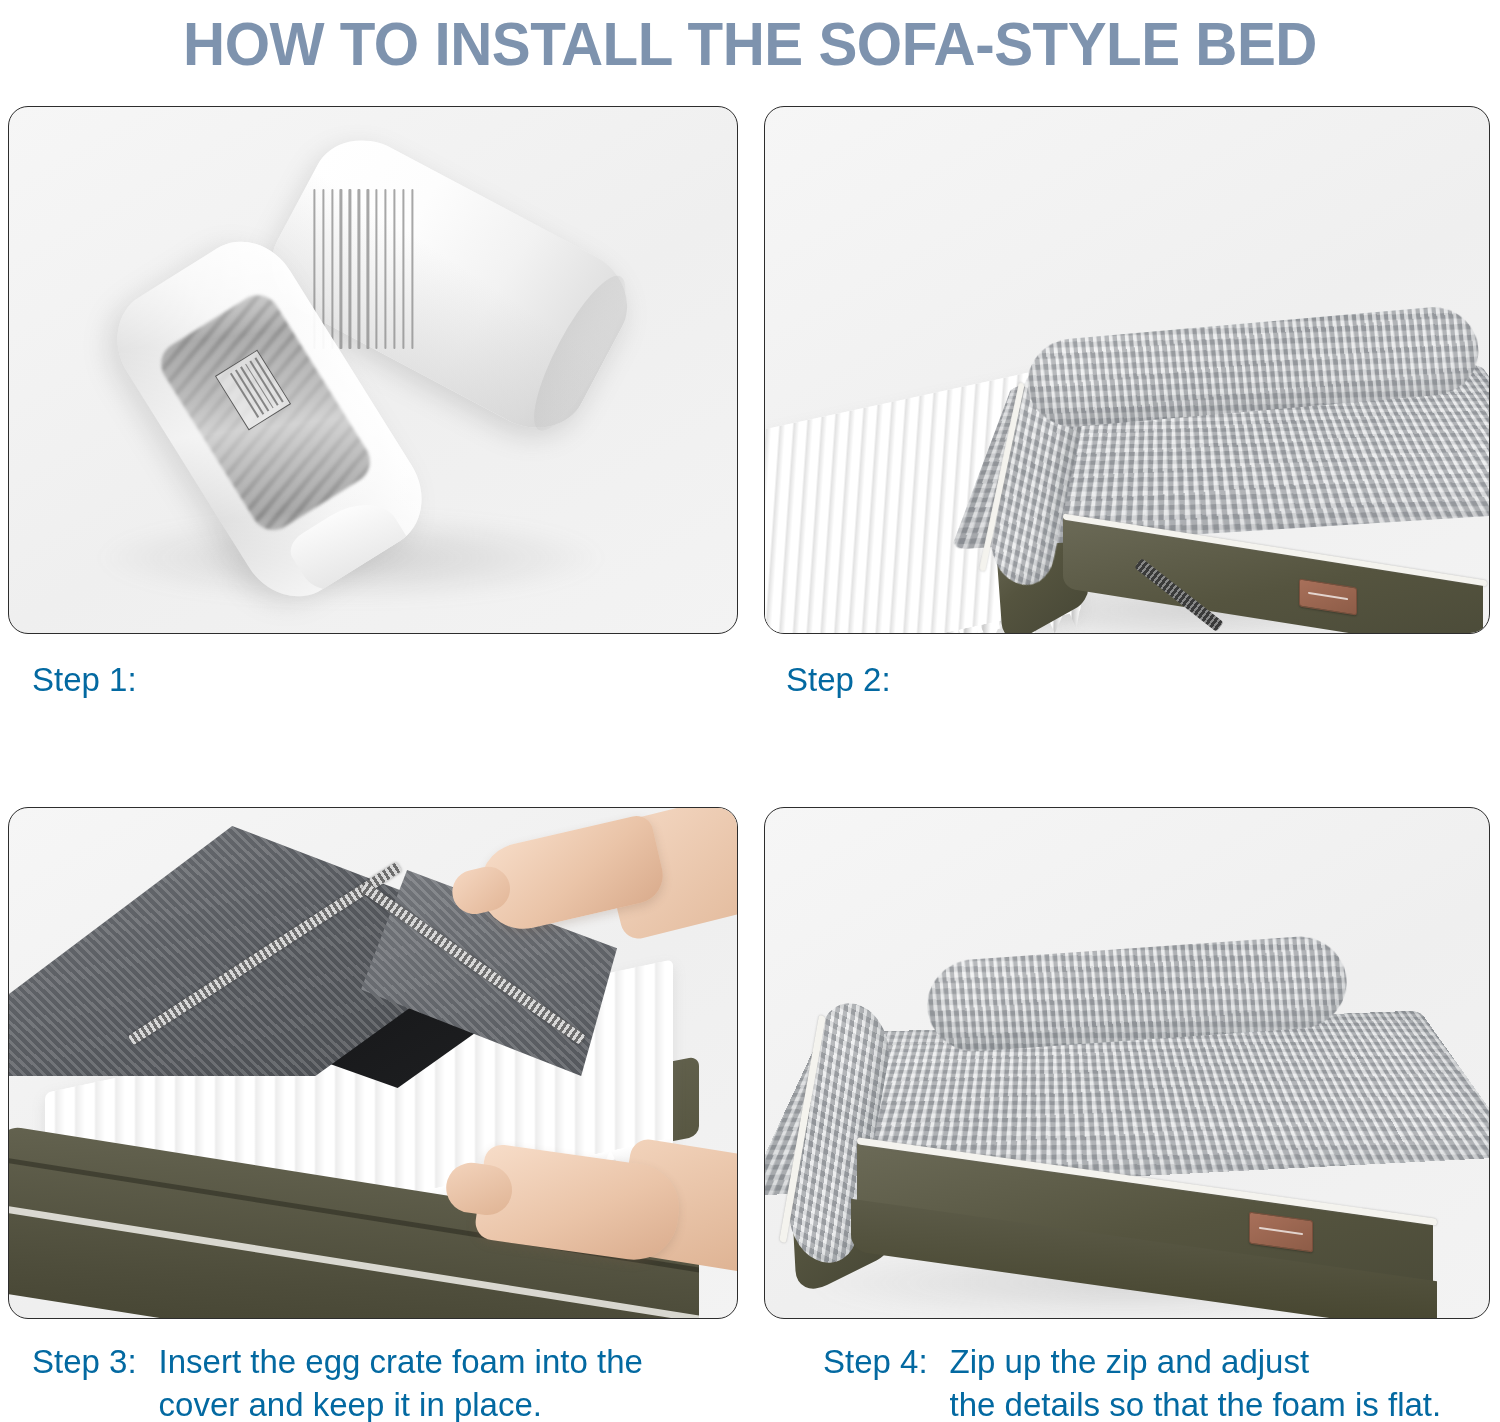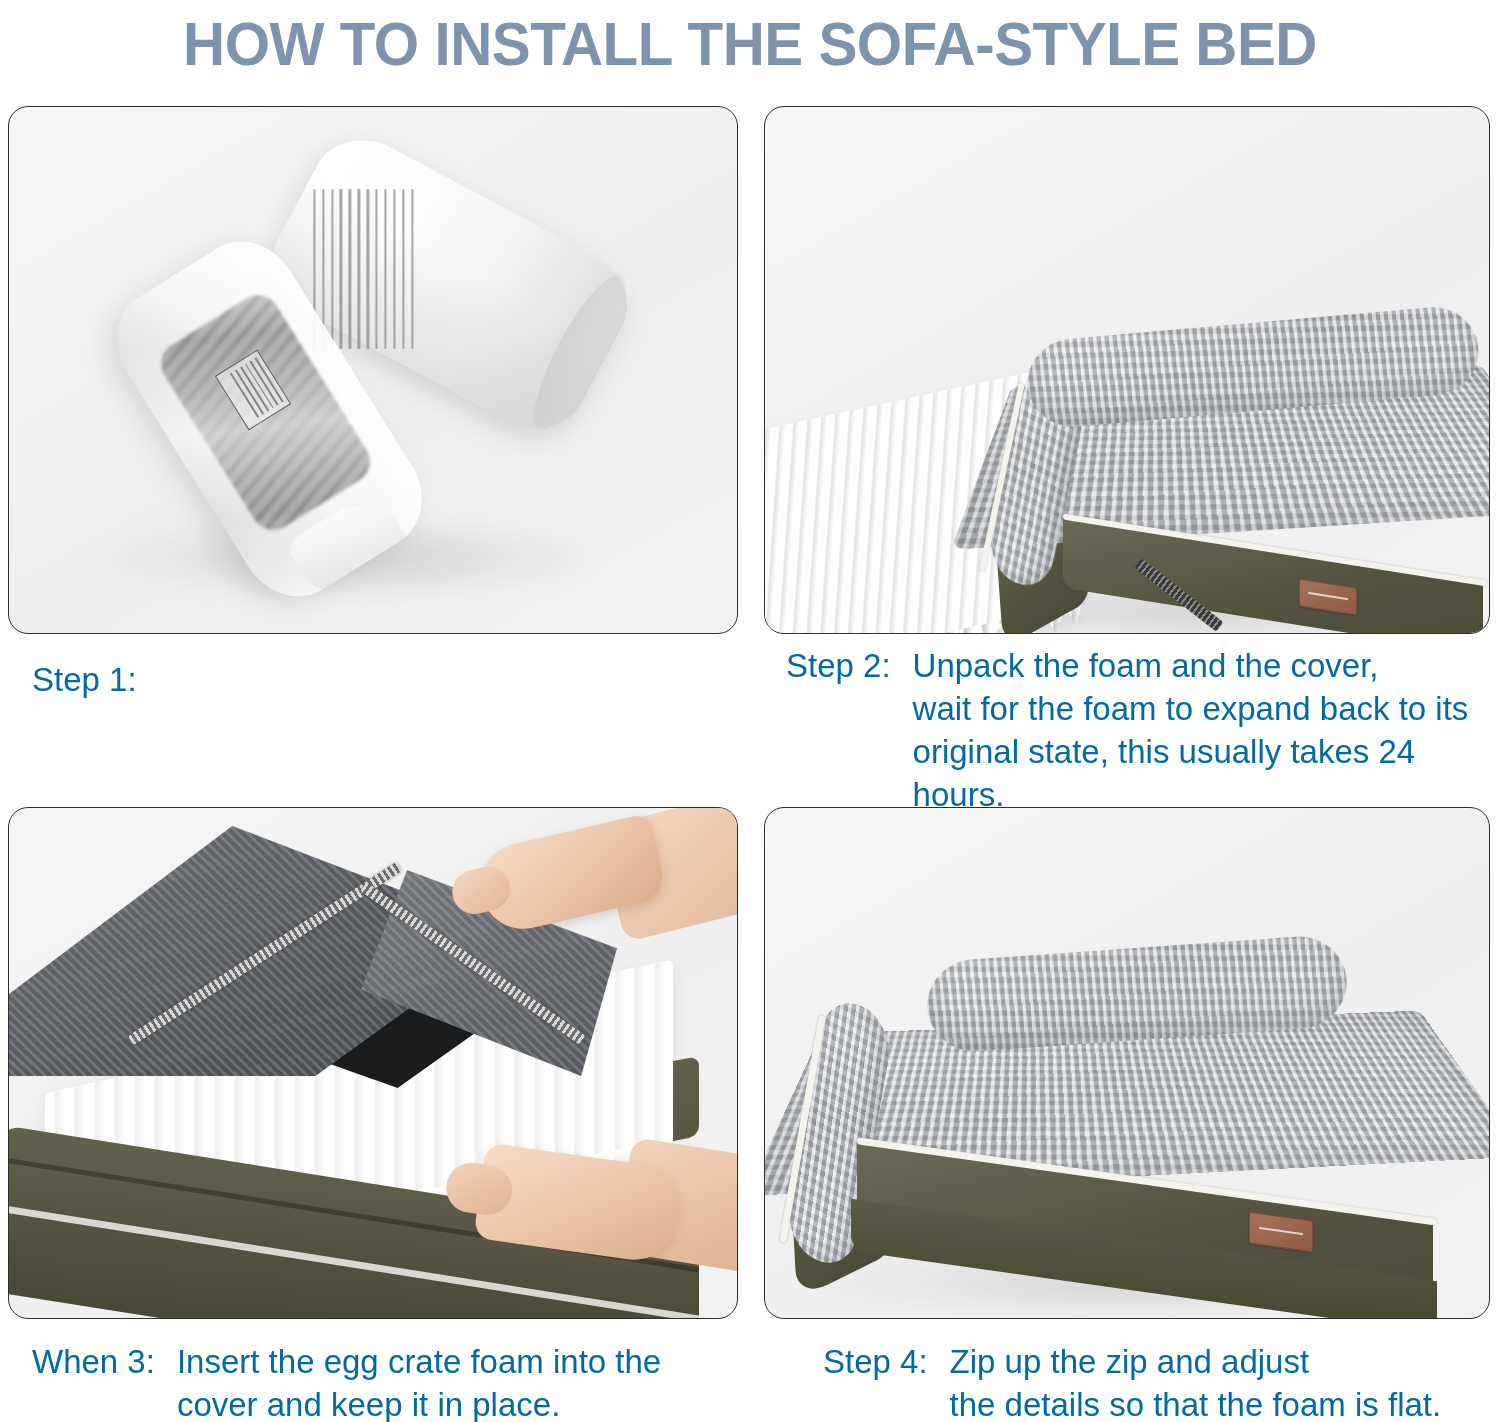--- a/index.html
+++ b/index.html
@@ -64,21 +64,21 @@
     white-space: pre-line;
   }
   .caption .step-label {
     flex: 0 0 auto;
     padding-right: 22px;
     white-space: nowrap;
   }
   .caption .step-text { flex: 1 1 auto; }
 
   #caption-1 { left: 32px;  top: 658px;  width: 690px; }
-  #caption-2 { left: 786px; top: 644px;  width: 700px; }
+  #caption-2 { left: 786px; top: 658px;  width: 700px; }
   #caption-3 { left: 32px;  top: 1340px; width: 690px; }
   #caption-4 { left: 823px; top: 1340px; width: 660px; }
 
   
   .roll {
     position: absolute;
     border-radius: 58px / 50px;
   }
   
   .roll-foam {
@@ -610,27 +610,24 @@
     </div>
   </div>
 </div>
 
 <div class="caption" id="caption-1">
   <span class="step-label">Step 1:</span>
 </div>
 
 <div class="caption" id="caption-2">
   <span class="step-label">Step 2:</span>
-  <span class="step-text">Unpack the foam and the cover,
-wait for the foam to expand back to its
-original state, this usually takes 24 hours.</span>
 </div>
 
 <div class="caption" id="caption-3">
-  <span class="step-label">When 3:</span>
+  <span class="step-label">Step 3:</span>
   <span class="step-text">Insert the egg crate foam into the
 cover and keep it in place.</span>
 </div>
 
 <div class="caption" id="caption-4">
   <span class="step-label">Step 4:</span>
   <span class="step-text">Zip up the zip and adjust
 the details so that the foam is flat.</span>
 </div>
 

